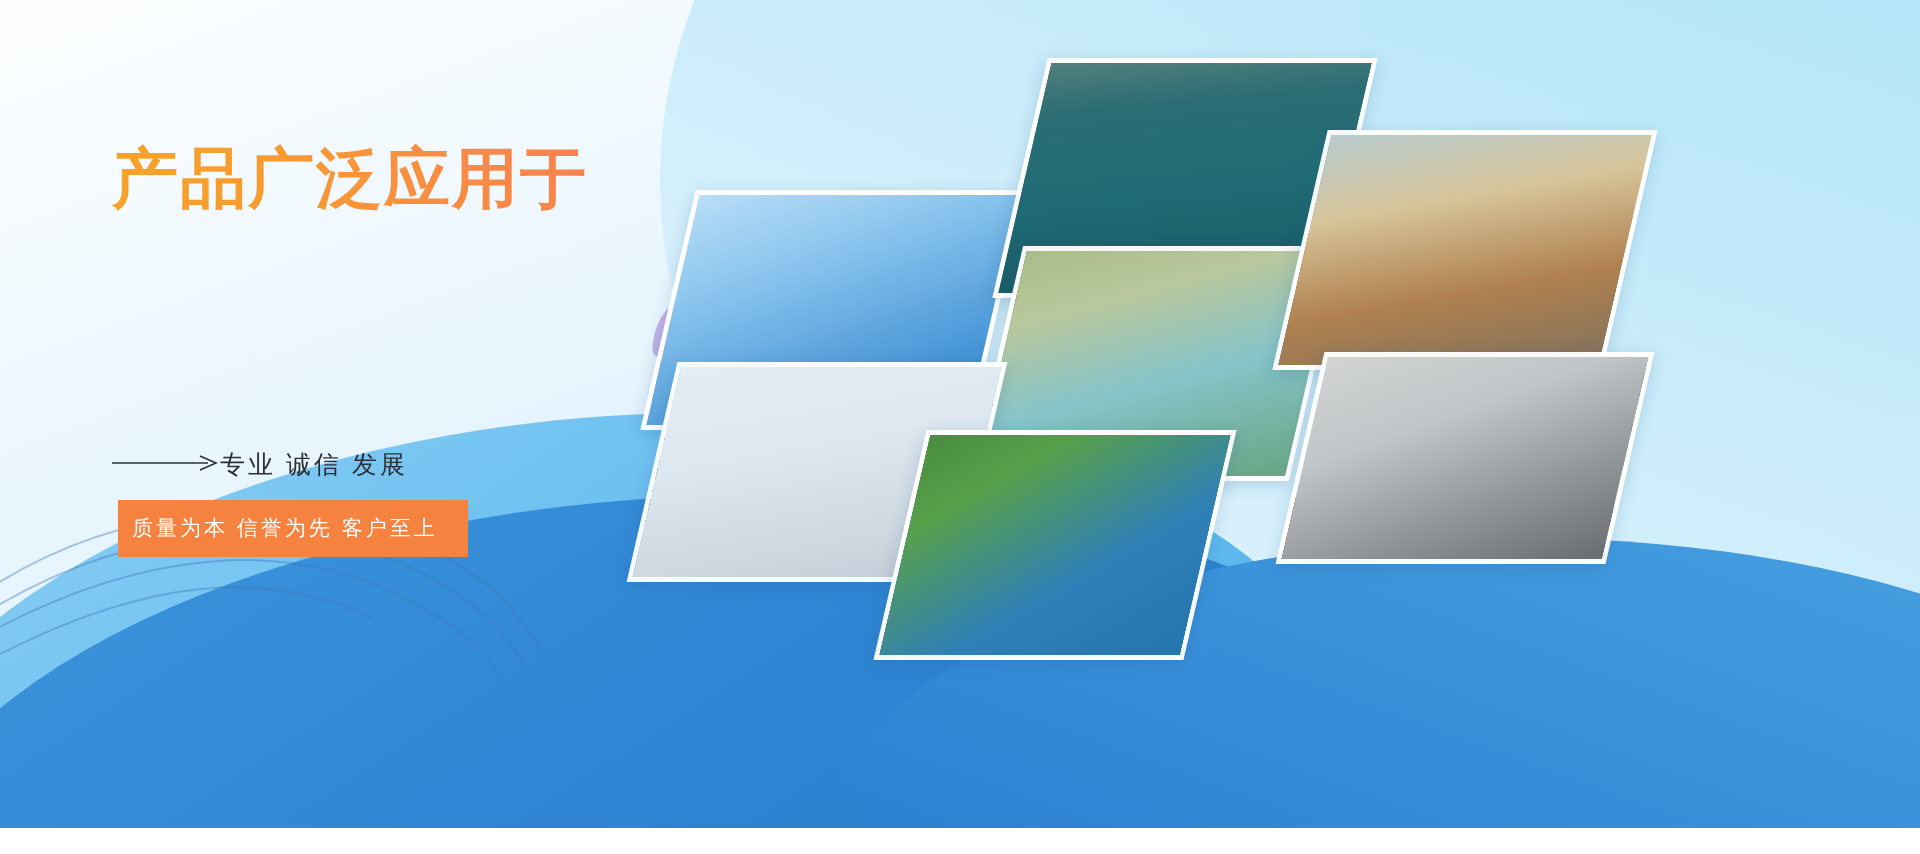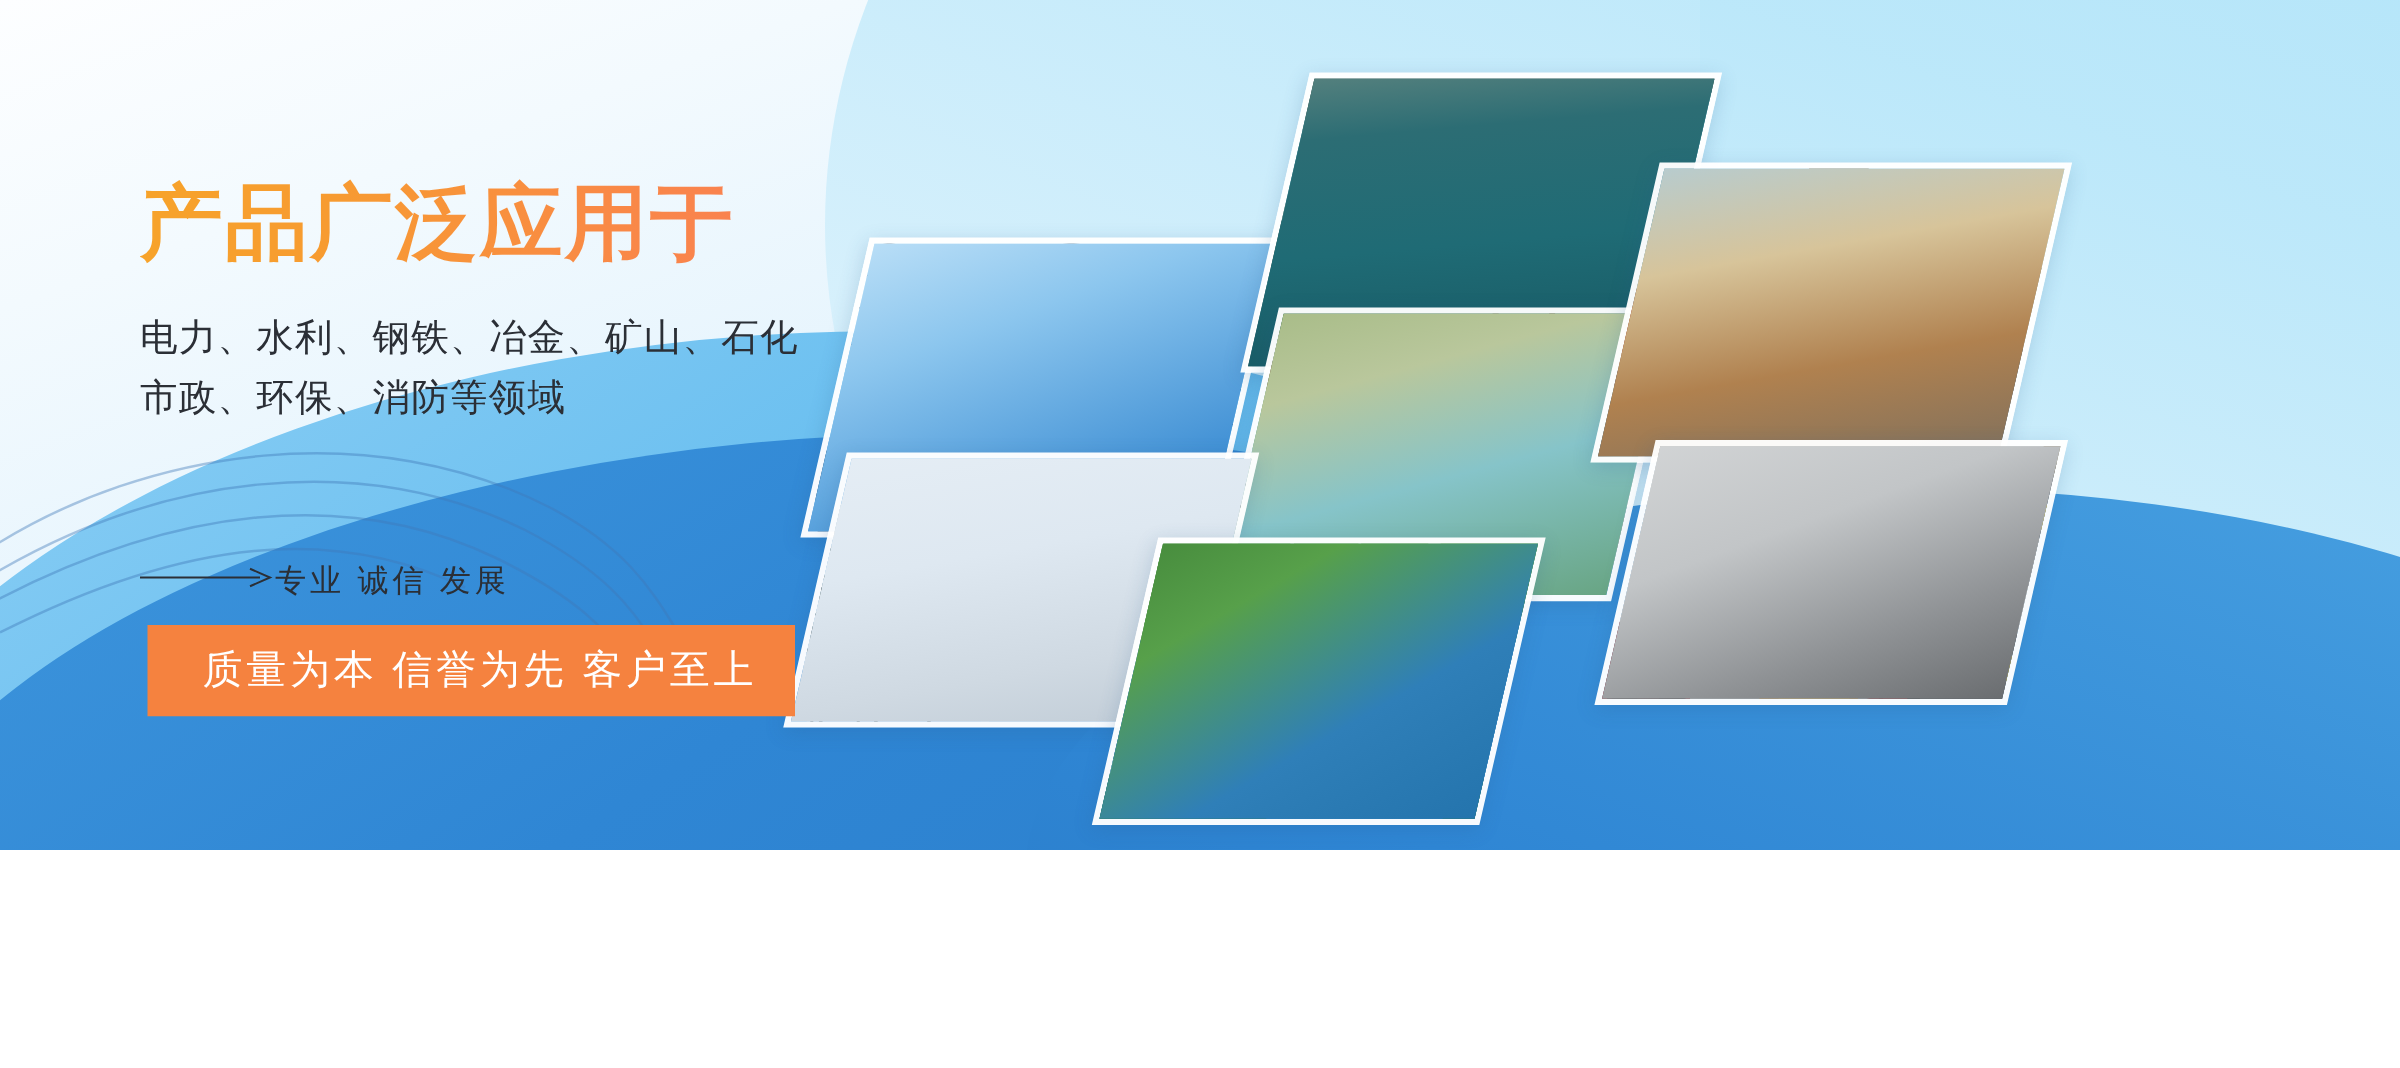--- a/index.html
+++ b/index.html
@@ -4,21 +4,21 @@
 <style>
   * { box-sizing: border-box; margin: 0; padding: 0; }
   html, body {
     width: 1920px; height: 854px;
     overflow: hidden;
     font-family: "Liberation Sans", "DejaVu Sans", sans-serif;
   }
 
   .banner {
     position: relative;
-    width: 1920px; height: 680px;
+    width: 1920px; height: 828px;
     overflow: hidden;
     background: linear-gradient(160deg, #fdfeff 0%, #f3fafe 18%, #e3f3fd 45%, #d4ecfb 68%, #cbe6fa 100%);
   }
 
   
   .bg-topright-curve {
     position: absolute;
     right: -240px; top: -420px;
     width: 1500px; height: 1200px;
     border-radius: 50%;
@@ -90,22 +90,22 @@
     position: absolute; left: 112px; top: 448px;
     display: flex; align-items: center; z-index: 8;
   }
   .tag-arrow { display: block; }
   .tagline-text { font-size: 25px; color: #2b2f36; letter-spacing: 3px; white-space: nowrap; }
 
   .slogan-bar {
     position: absolute; left: 118px; top: 500px;
     background: #f5823f;
     color: #ffffff;
-    font-size: 32px; letter-spacing: 3px;
-    padding: 14px 30px 15px 44px;
+    font-size: 21px; letter-spacing: 3px;
+    padding: 14px 30px 15px 14px;
     white-space: nowrap;
     z-index: 9;
   }
 
   
   .collage { position: absolute; left: 600px; top: 0; width: 1320px; height: 854px; z-index: 6; }
 
   .photo {
     position: absolute;
     transform: skewX(-13deg);
@@ -482,24 +482,20 @@
           </g>
           <path d="M288 86 L330 80 L330 212 L296 212 Z" fill="#e4e2dc" opacity=".8"></path>
         </svg>
       </div>
     </div>
 
   </div>
 
   <div class="text-block">
     <div class="headline">产品广泛应用于</div>
-    <div class="subhead">
-      <div>电力、水利、钢铁、冶金、矿山、石化</div>
-      <div>市政、环保、消防等领域</div>
-    </div>
   </div>
 
   <div class="tagline-row">
     <span class="tag-arrow">
       <svg width="108" height="18" viewBox="0 0 108 18">
         <path d="M0 9 L96 9" stroke="#2b2f36" stroke-width="1.6"></path>
         <path d="M88 2 L104 9 L88 16" fill="none" stroke="#2b2f36" stroke-width="1.6"></path>
       </svg>
     </span>
     <span class="tagline-text">专业  诚信  发展</span>

